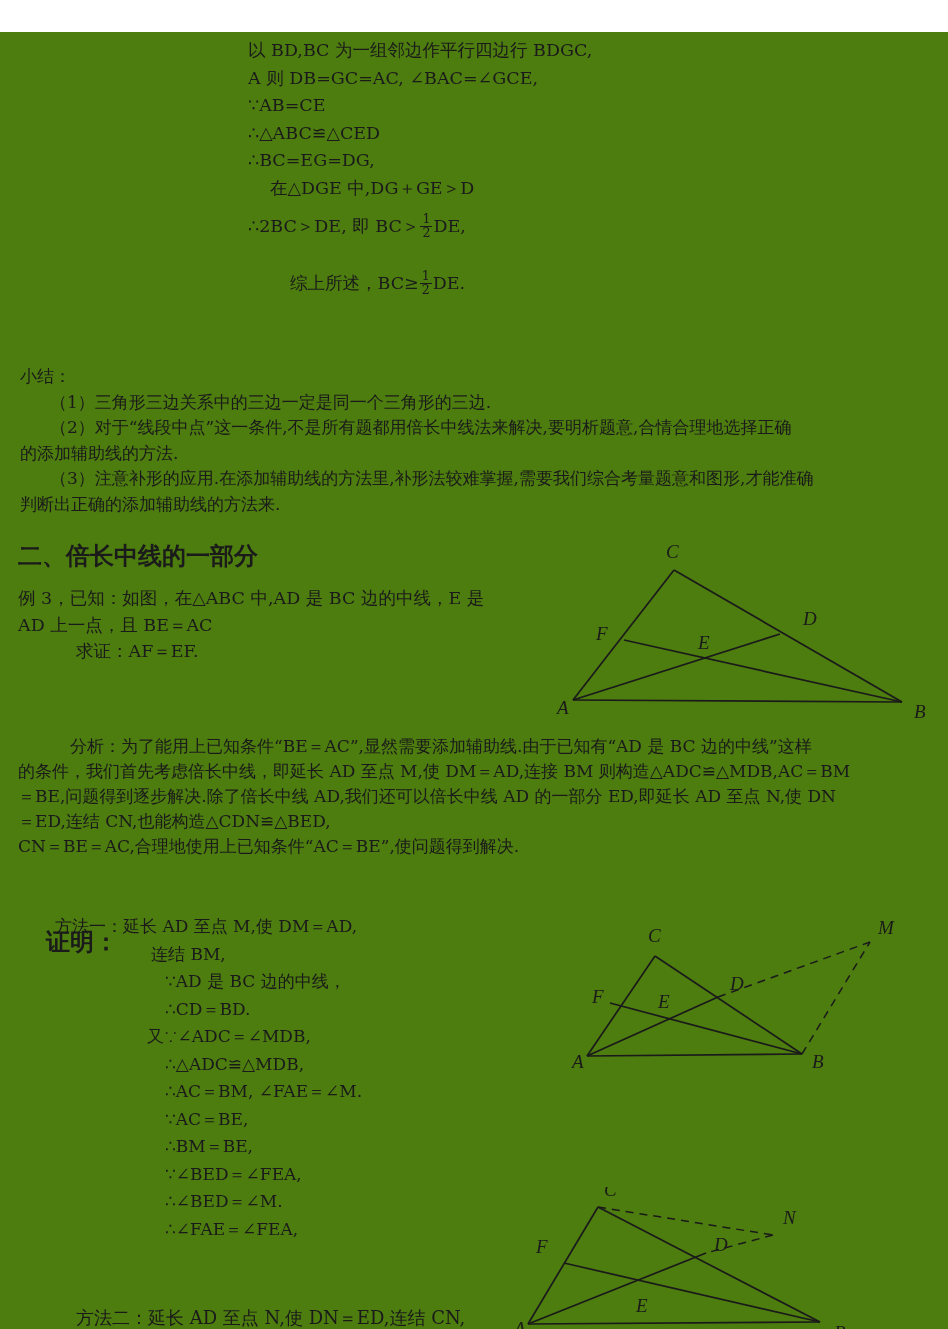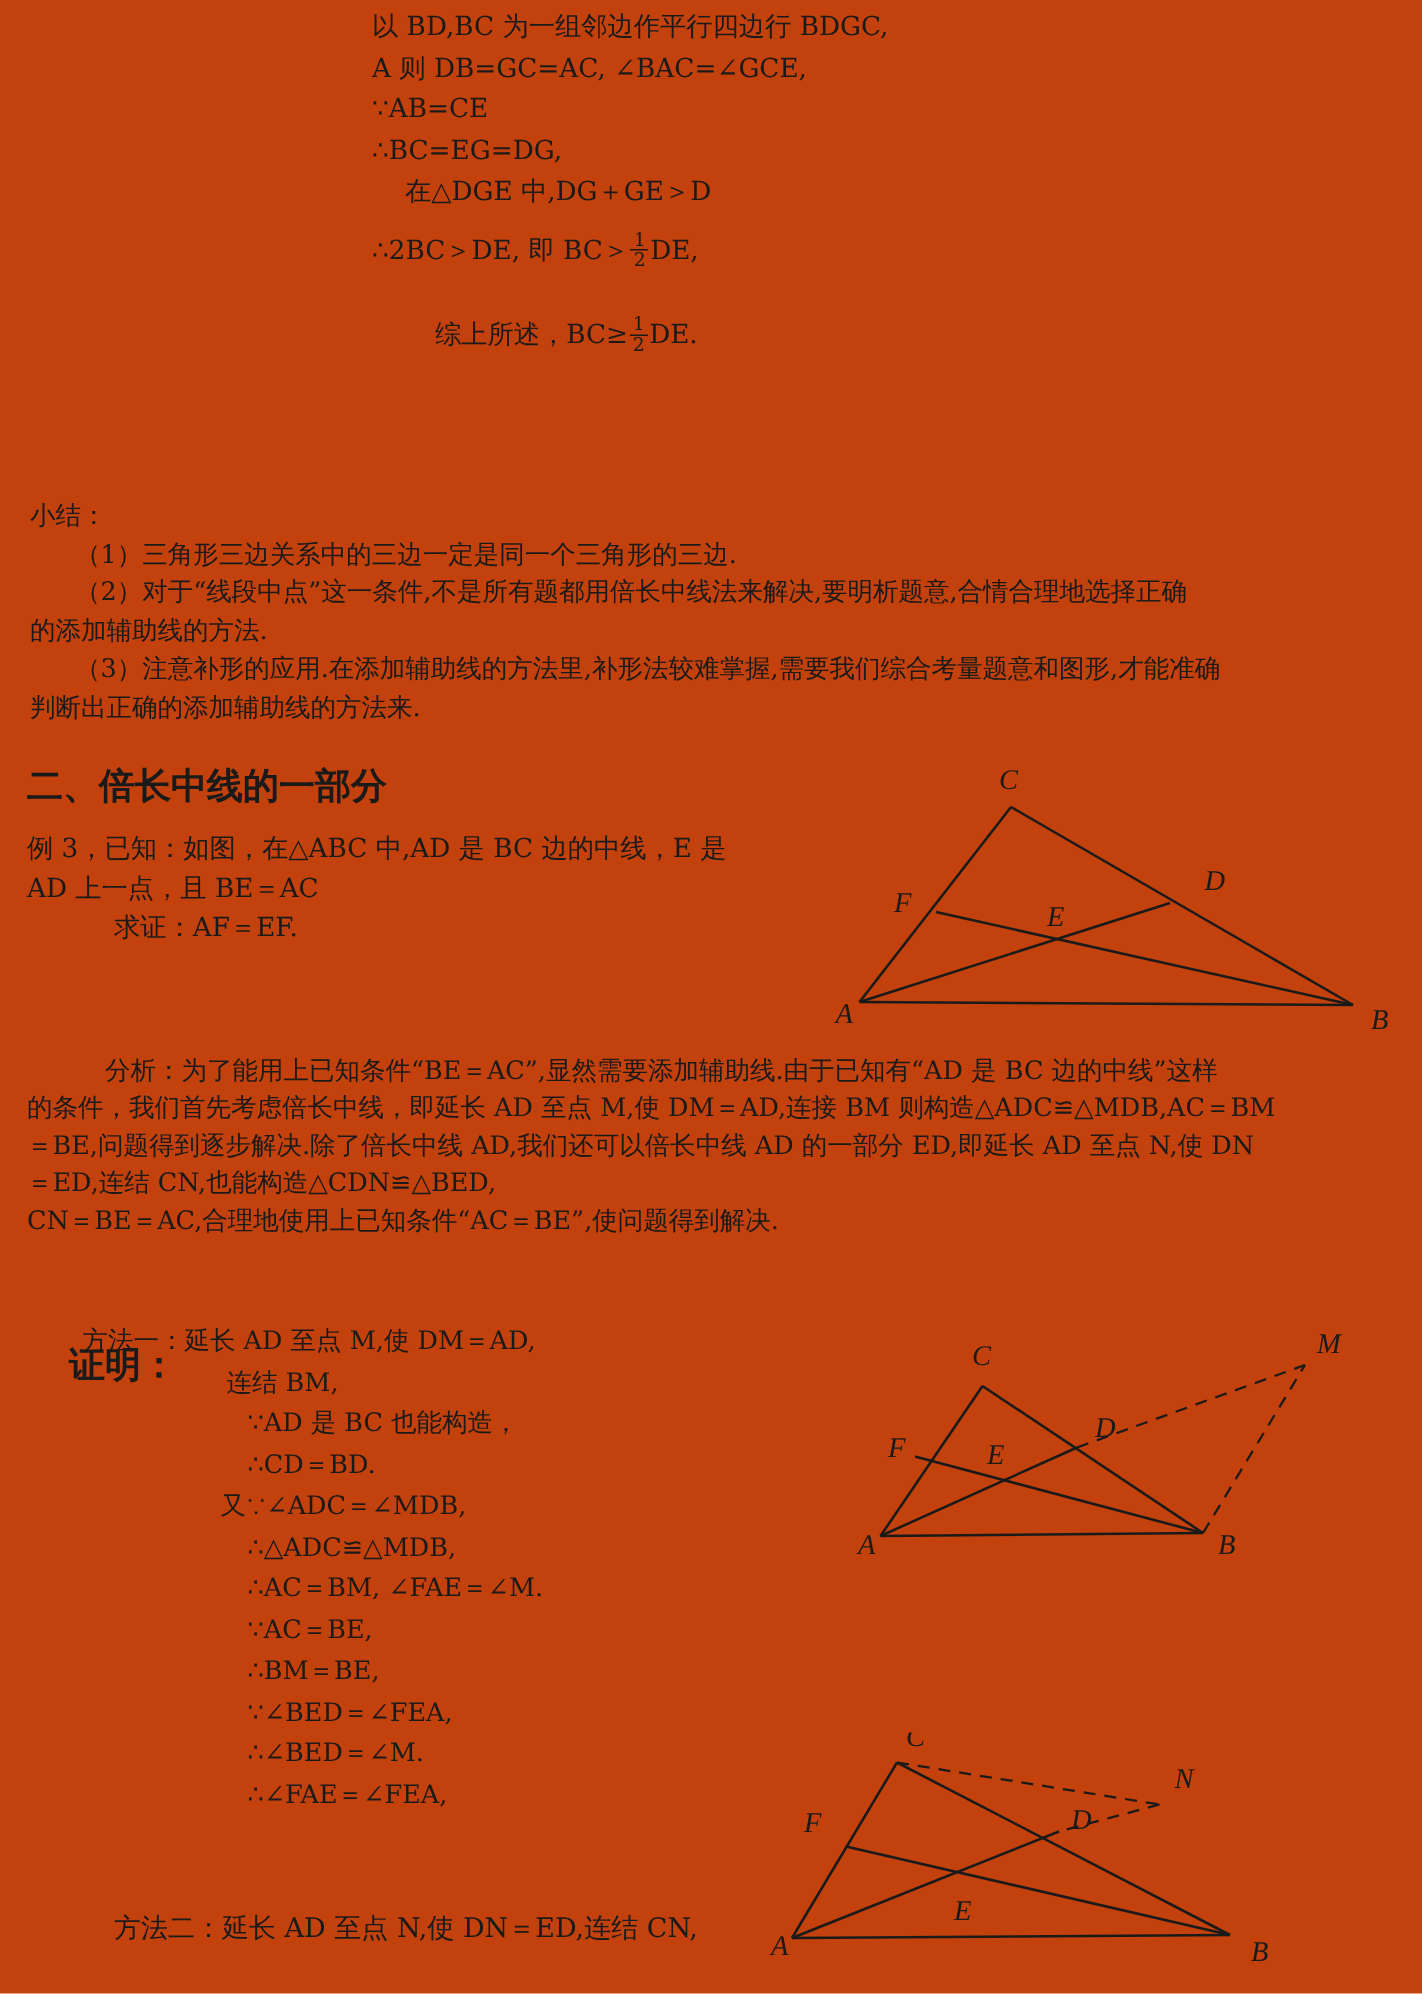--- a/index.html
+++ b/index.html
@@ -11,21 +11,22 @@
     width: 948px;
     height: 1329px;
     position: relative;
     font-family: "Liberation Serif", "DejaVu Serif", serif;
     color: #1a1a1a;
     overflow: hidden;
   }
   .page {
     position: absolute;
     inset: 0;
-    background: #c2410c;
+    background: #4d7c0f;
+    margin-top: 32px;
   }
   .blk {
     position: absolute;
   }
   .ln {
     white-space: nowrap;
     line-height: 1.0;
   }
   .cn {
     font-family: "DejaVu Serif", "Liberation Serif", serif;
@@ -132,20 +133,21 @@
 </style>
 </head>
 <body>
 
 <div class="page">
 
   <div class="blk" id="top-proof">
     <div class="ln cn">以 BD,BC 为一组邻边作平行四边行 BDGC,</div>
     <div class="ln cn">A 则 DB=GC=AC,  ∠BAC=∠GCE,</div>
     <div class="ln cn">∵AB=CE</div>
+    <div class="ln cn">∴△ABC≌△CED</div>
     <div class="ln cn">∴BC=EG=DG,</div>
     <div class="ln cn ind1 sp">在△DGE 中,DG＋GE＞D</div>
     <div class="ln cn sp2">
       <span>∴2BC＞DE, 即 BC＞</span><span class="frac"><span class="num">1</span><span class="den">2</span></span><span>DE,</span>
     </div>
     <div class="ln cn ind2">
       <span>综上所述，BC≥</span><span class="frac"><span class="num">1</span><span class="den">2</span></span><span>DE.</span>
     </div>
   </div>
 
@@ -172,21 +174,21 @@
     <div class="ln cn">＝BE,问题得到逐步解决.除了倍长中线 AD,我们还可以倍长中线 AD 的一部分 ED,即延长 AD 至点 N,使 DN</div>
     <div class="ln cn">＝ED,连结 CN,也能构造△CDN≌△BED,</div>
     <div class="ln cn">CN＝BE＝AC,合理地使用上已知条件“AC＝BE”,使问题得到解决.</div>
   </div>
 
   <div class="blk cn" id="proof-head">证明：</div>
 
   <div class="blk" id="method1">
     <div class="ln cn">方法一：延长 AD 至点 M,使 DM＝AD,</div>
     <div class="ln cn mi1">连结 BM,</div>
-    <div class="ln cn mi2">∵AD 是 BC 也能构造，</div>
+    <div class="ln cn mi2">∵AD 是 BC 边的中线，</div>
     <div class="ln cn mi2">∴CD＝BD.</div>
     <div class="ln cn mi3">又∵∠ADC＝∠MDB,</div>
     <div class="ln cn mi2">∴△ADC≌△MDB,</div>
     <div class="ln cn mi2">∴AC＝BM,  ∠FAE＝∠M.</div>
     <div class="ln cn mi2">∵AC＝BE,</div>
     <div class="ln cn mi2">∴BM＝BE,</div>
     <div class="ln cn mi2">∵∠BED＝∠FEA,</div>
     <div class="ln cn mi2">∴∠BED＝∠M.</div>
     <div class="ln cn mi2">∴∠FAE＝∠FEA,</div>
   </div>

